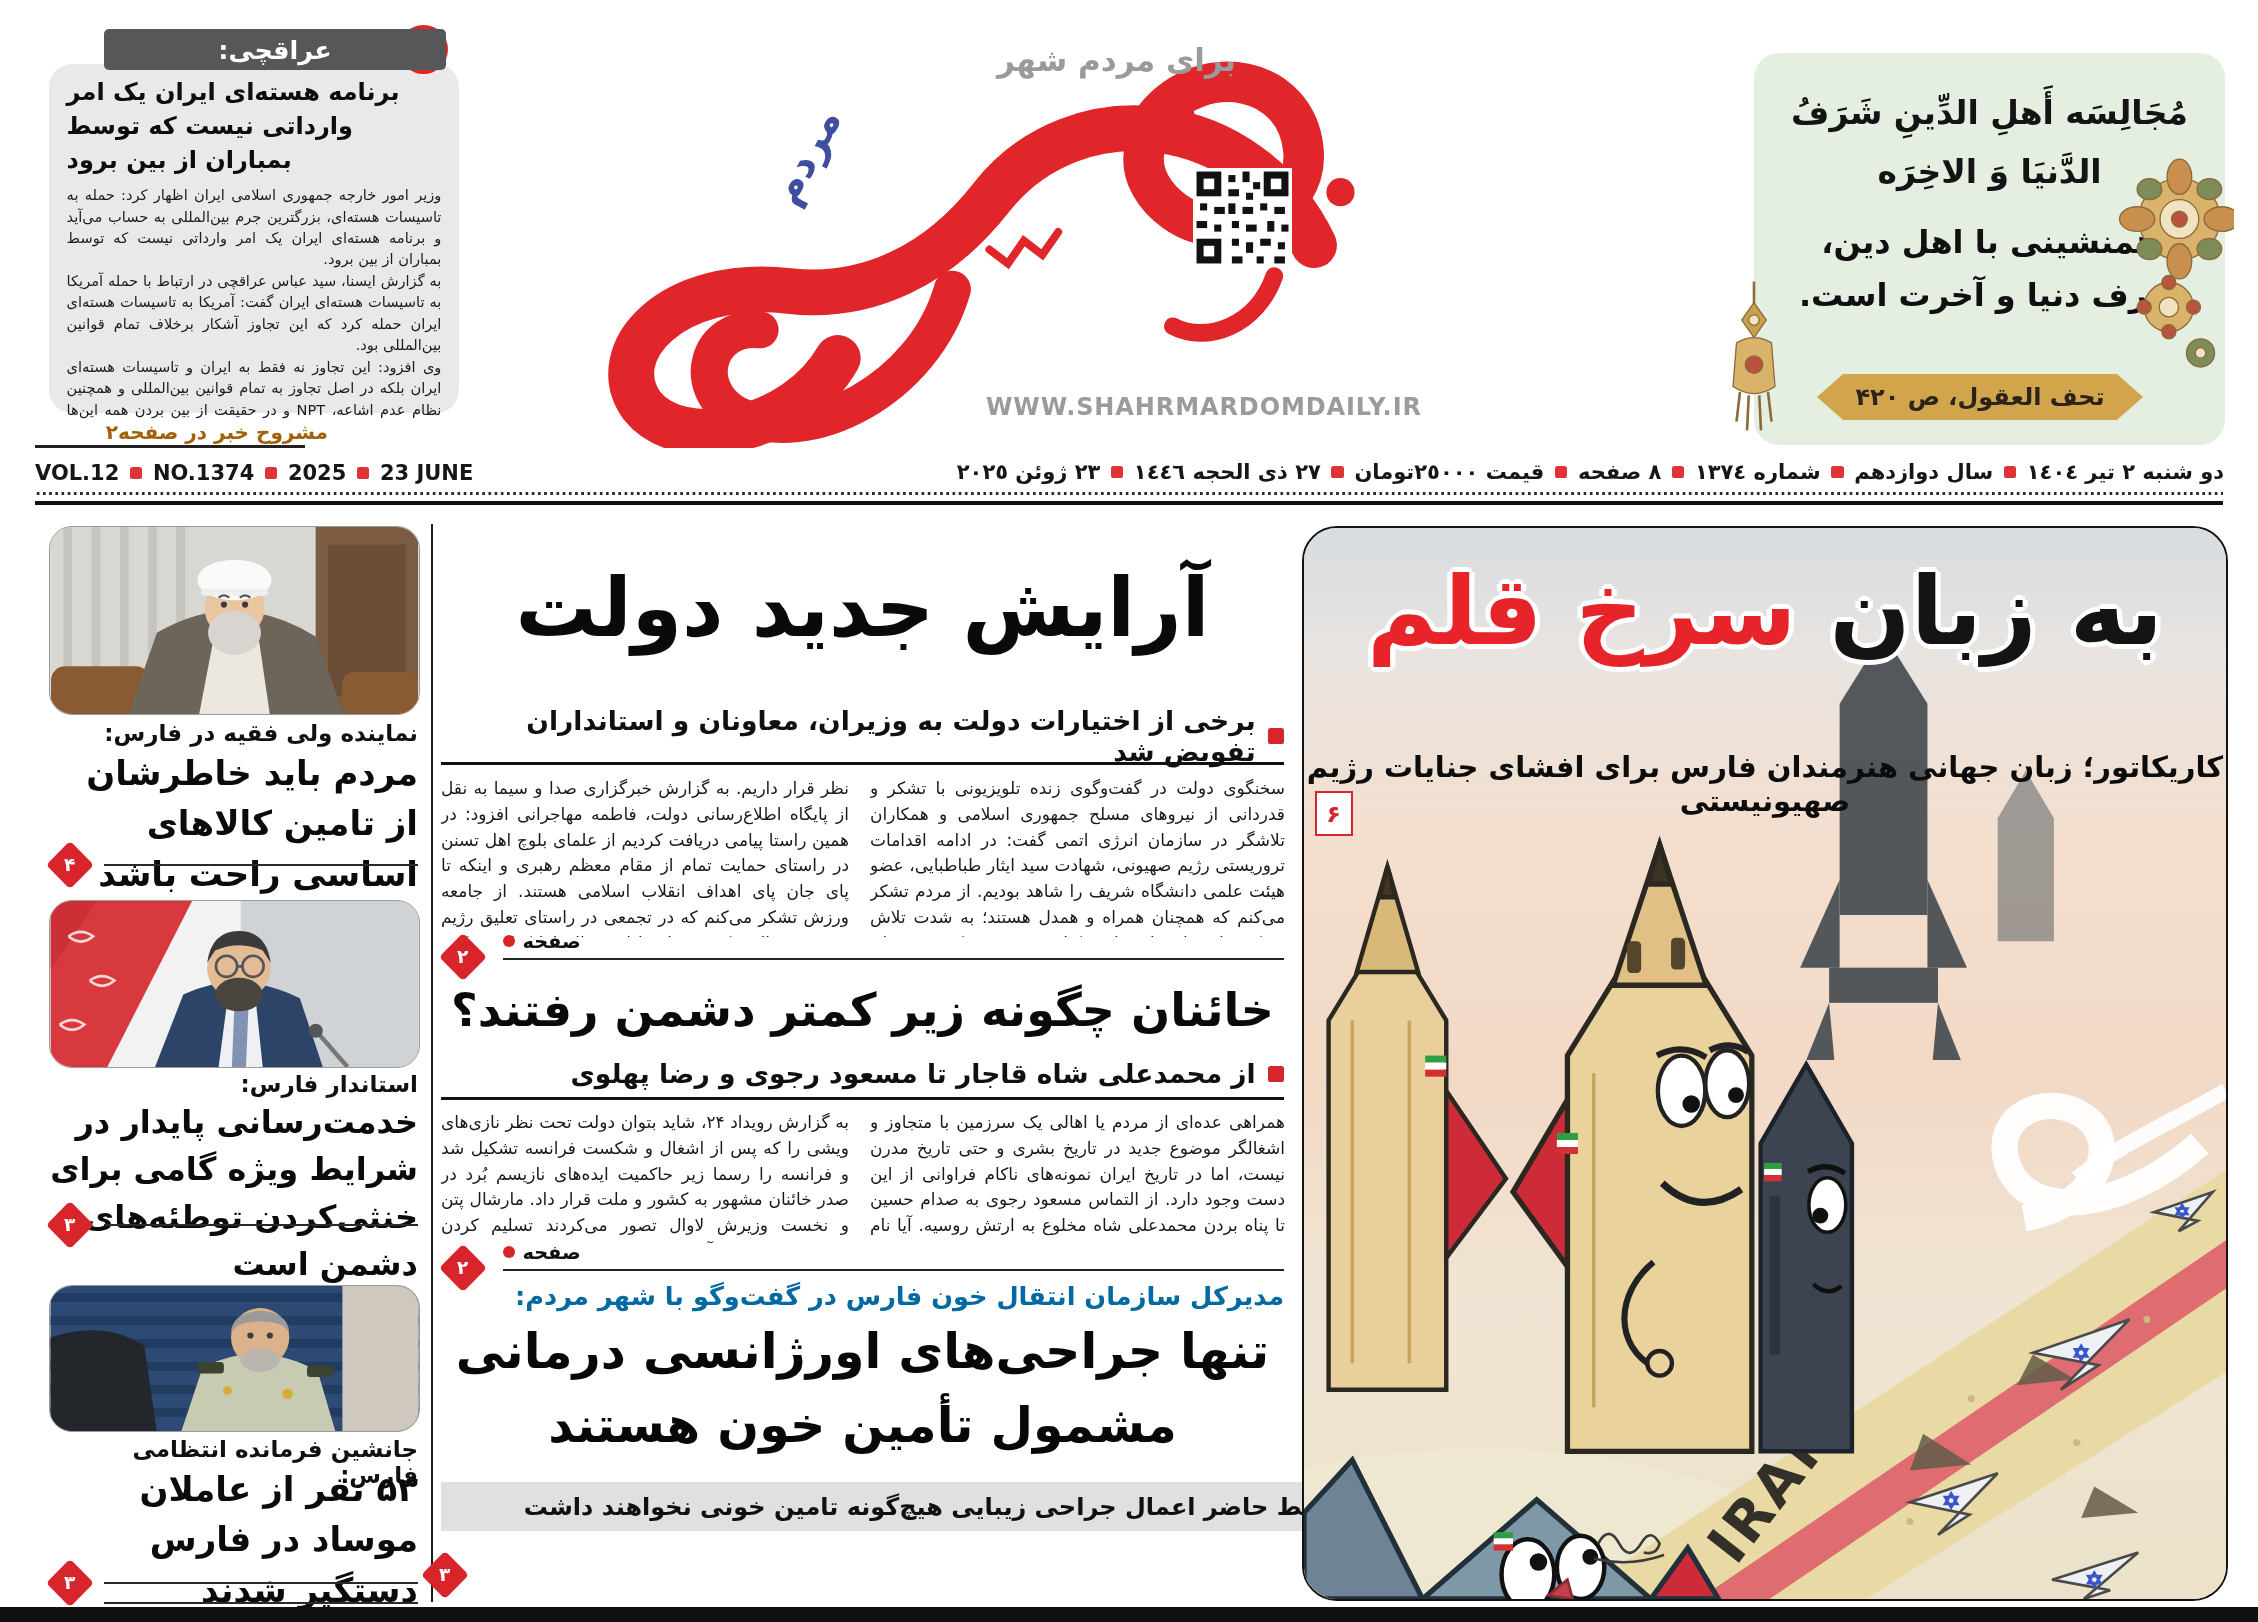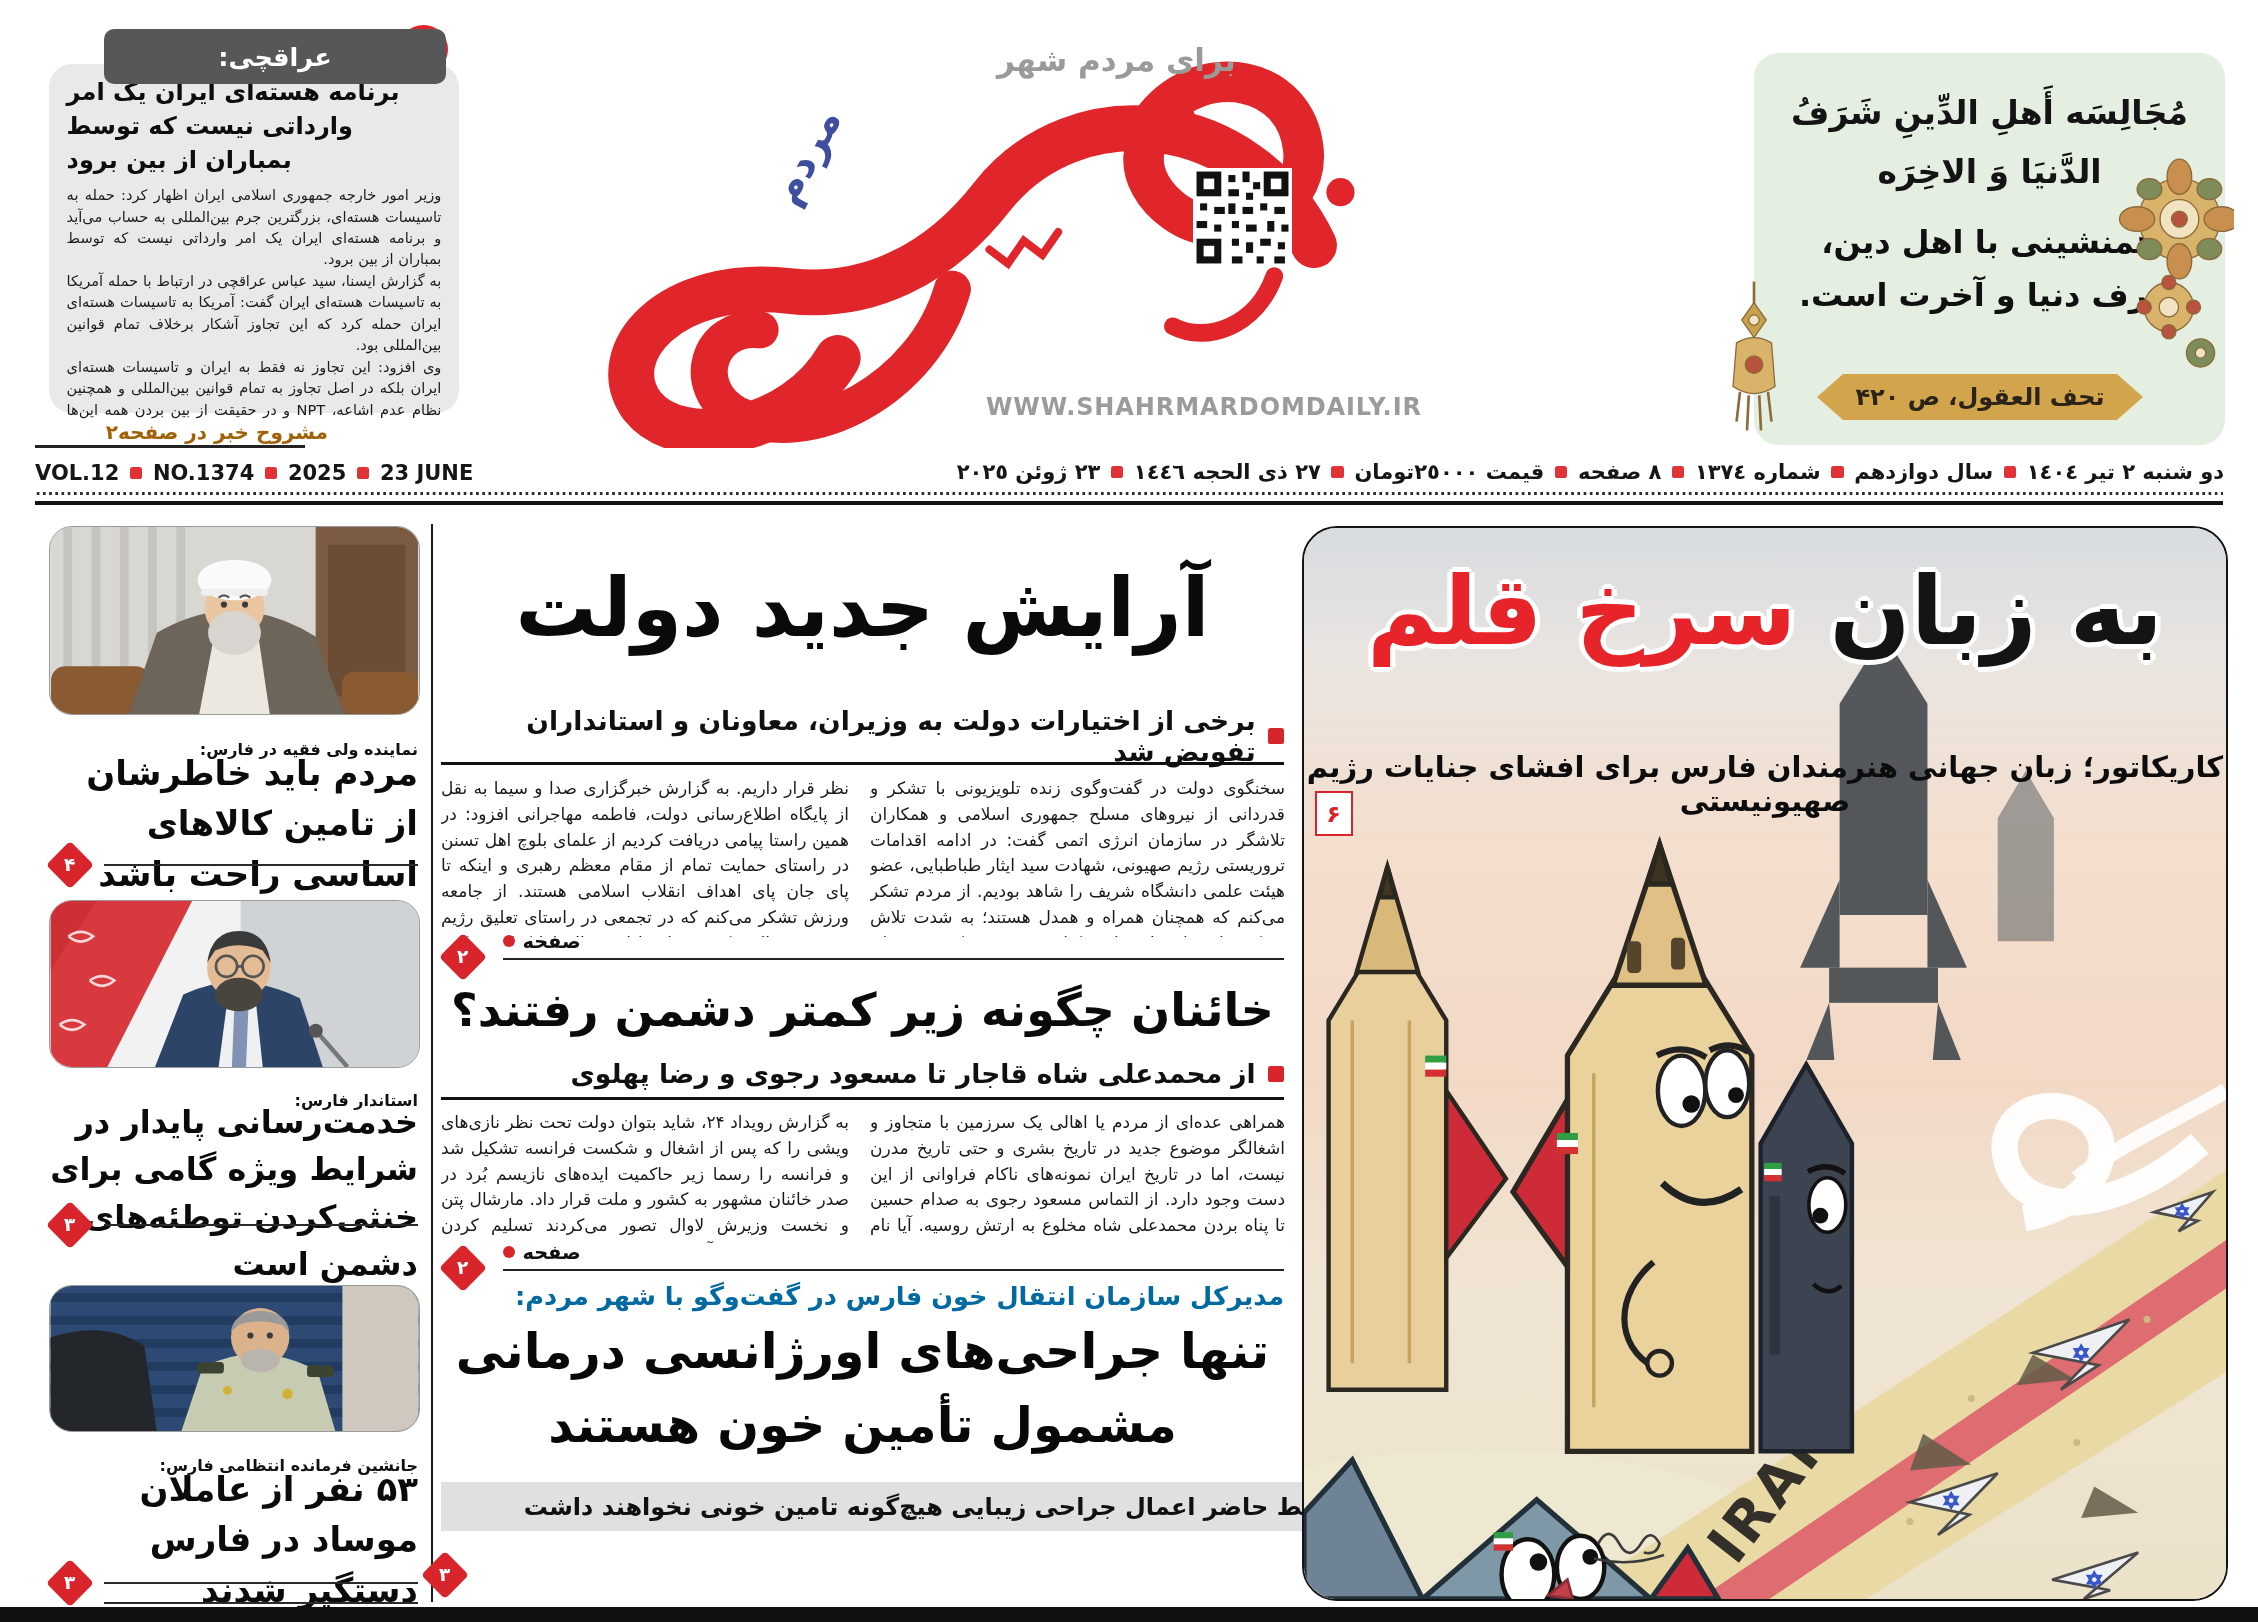--- a/index.html
+++ b/index.html
@@ -1,21 +1,21 @@
 <!DOCTYPE html>
 <html lang="fa" dir="rtl" style="font-size:14px"><head>
 <meta charset="utf-8">
 <style>
   html,body{margin:0;padding:0;background:#ffffff;}
   #page{position:relative;width:2258px;height:1622px;background:#fff;overflow:hidden;
         font-family:"DejaVu Sans",sans-serif;direction:rtl;}
   .abs{position:absolute;}
 
   
-  .lead-tab{left:104px;top:29px;width:342px;height:55px;background:#57575a;border-radius:10px;
+  .lead-tab{left:104px;top:29px;width:342px;height:41px;background:#57575a;border-radius:5px;
             color:#fff;font-size:25.6px;font-weight:bold;display:flex;align-items:center;justify-content:center;z-index:4;}
   .lead-reddot{left:399px;top:25px;width:49px;height:49px;border-radius:50%;background:#e0262b;z-index:3;}
   .lead-box{left:49px;top:64px;width:410px;height:349px;background:#e9e9ec;border-radius:23px;
             padding:12.4px 17.6px 8.8px 17.6px;box-sizing:border-box;z-index:2;}
   .lead-headline{font-size:24px;font-weight:bold;line-height:1.4;text-align:left;color:#0d0d0d;}
   .lead-body{margin-top:7px;font-size:14.6px;line-height:1.47;text-align:justify;color:#1c1c1c;
              white-space:pre-line;height:243px;overflow:hidden;}
   .lead-more{left:37px;top:420px;width:291px;font-size:20px;font-weight:bold;color:#a16207;}
   .lead-more-rule{left:35px;top:445px;width:270px;height:2.6px;background:#222;}
 
@@ -45,21 +45,21 @@
                background-image:radial-gradient(circle,#2b2b2b 1.4px,transparent 1.7px);background-size:6.2px 5.3px;}
   .solid-rule{left:35px;top:501px;width:2188px;height:4.4px;background:#121212;}
 
   
   .vdiv{left:431px;top:524px;width:1.8px;height:1078px;background:#1c1c1c;}
   .bottom-bar{left:0;top:1607px;width:2258px;height:16px;background:#101010;}
 
   
   .photo{left:49px;width:369px;border-radius:23px;overflow:hidden;border:0.9px solid #9a9a9a;background:#ddd;}
   .photo svg{display:block;width:100%;height:100%;}
-  .sb-kicker{left:49px;width:369px;font-size:16px;font-weight:bold;color:#111;text-align:right;margin-top:20px;}
+  .sb-kicker{left:49px;width:369px;font-size:23px;font-weight:bold;color:#111;text-align:right;}
   .sb-title{left:49px;width:369px;font-weight:bold;color:#0b0b0b;text-align:right;line-height:1.48;}
   .marker{left:49px;width:369px;height:41px;}
   .marker .mline{position:absolute;left:55px;right:0;top:19.4px;height:1.8px;background:#2a2a2a;}
   .marker .mline2{position:absolute;left:55px;right:0;top:39px;height:1.8px;background:#2a2a2a;}
   .diamond{position:absolute;width:34px;height:34px;background:#d8252c;transform:rotate(45deg);
            border-radius:4.4px;display:flex;align-items:center;justify-content:center;}
   .diamond span{transform:rotate(-45deg);color:#fff;font-size:18.5px;font-weight:bold;line-height:1;}
 
   
   .a1-head{left:441px;top:529px;width:843px;height:159px;font-size:81px;font-weight:bold;color:#0a0a0a;

